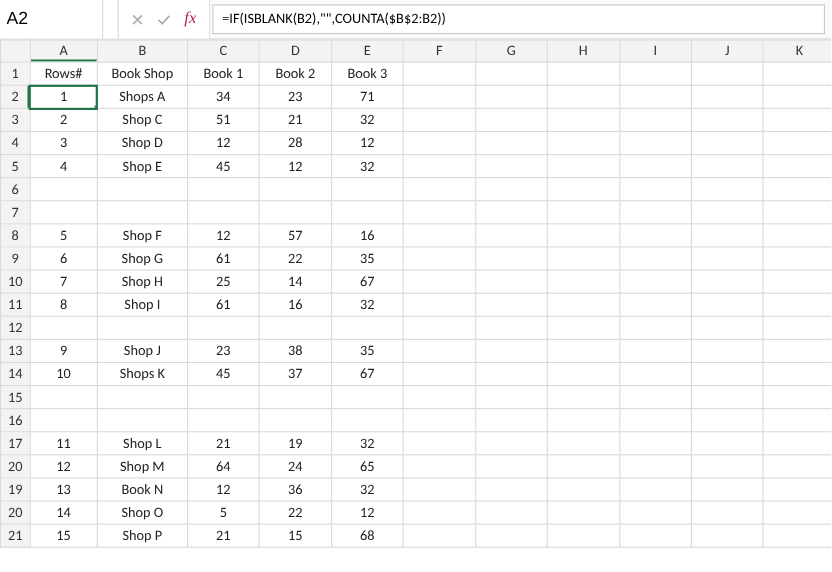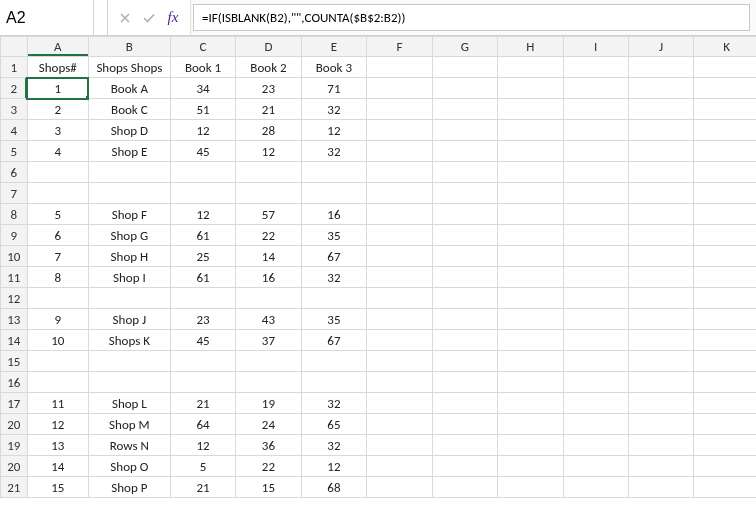--- a/index.html
+++ b/index.html
@@ -59,21 +59,21 @@
     background:#fff;
   }
   .fb-btn {
     width: 18px;
     height: 18px;
     display: flex;
     align-items: center;
     justify-content: center;
     color: #a0a0a0;
   }
-  .fb-fx { color: #4c1d95; font-style: italic; font-family: "Times New Roman", serif; font-size: 15px; text-align: center; }
+  .fb-fx { color: #be185d; font-style: italic; font-family: "Times New Roman", serif; font-size: 15px; text-align: center; }
   .formula-input {
     flex: 1;
     border: 1px solid #c8c8c8;
     margin: 4px 6px 4px 2px;
     padding: 2px 8px;
     font-family: inherit;
     font-size: 13px;
     outline: none;
     background:#fff;
   }
@@ -171,50 +171,50 @@
             <th class="col ">G</th>
             <th class="col ">H</th>
             <th class="col ">I</th>
             <th class="col ">J</th>
             <th class="col ">K</th>
           </tr>
         </thead>
         <tbody>
           <tr>
             <th class="rowhead">1</th>
-            <td>Shops#</td>
-            <td>Shops Shops</td>
+            <td>Rows#</td>
+            <td>Book Shop</td>
             <td>Book 1</td>
             <td>Book 2</td>
             <td>Book 3</td>
             <td></td>
             <td></td>
             <td></td>
             <td></td>
             <td></td>
             <td></td>
           </tr>
           <tr>
             <th class="rowhead selrow row-sel-ind">2</th>
             <td class="selected">1</td>
-            <td>Book A</td>
+            <td>Shops A</td>
             <td>34</td>
             <td>23</td>
             <td>71</td>
             <td></td>
             <td></td>
             <td></td>
             <td></td>
             <td></td>
             <td></td>
           </tr>
           <tr>
             <th class="rowhead">3</th>
             <td>2</td>
-            <td>Book C</td>
+            <td>Shop C</td>
             <td>51</td>
             <td>21</td>
             <td>32</td>
             <td></td>
             <td></td>
             <td></td>
             <td></td>
             <td></td>
             <td></td>
           </tr>
@@ -342,21 +342,21 @@
             <td></td>
             <td></td>
             <td></td>
             <td></td>
           </tr>
           <tr>
             <th class="rowhead">13</th>
             <td>9</td>
             <td>Shop J</td>
             <td>23</td>
-            <td>43</td>
+            <td>38</td>
             <td>35</td>
             <td></td>
             <td></td>
             <td></td>
             <td></td>
             <td></td>
             <td></td>
           </tr>
           <tr>
             <th class="rowhead">14</th>
@@ -424,21 +424,21 @@
             <td></td>
             <td></td>
             <td></td>
             <td></td>
             <td></td>
             <td></td>
           </tr>
           <tr>
             <th class="rowhead">19</th>
             <td>13</td>
-            <td>Rows N</td>
+            <td>Book N</td>
             <td>12</td>
             <td>36</td>
             <td>32</td>
             <td></td>
             <td></td>
             <td></td>
             <td></td>
             <td></td>
             <td></td>
           </tr>

